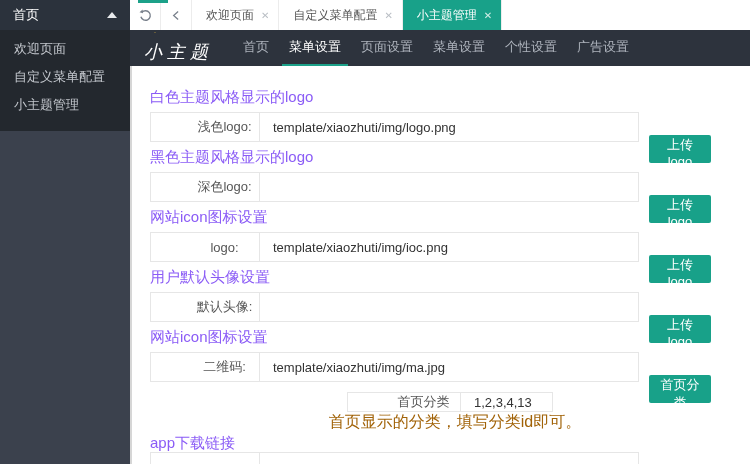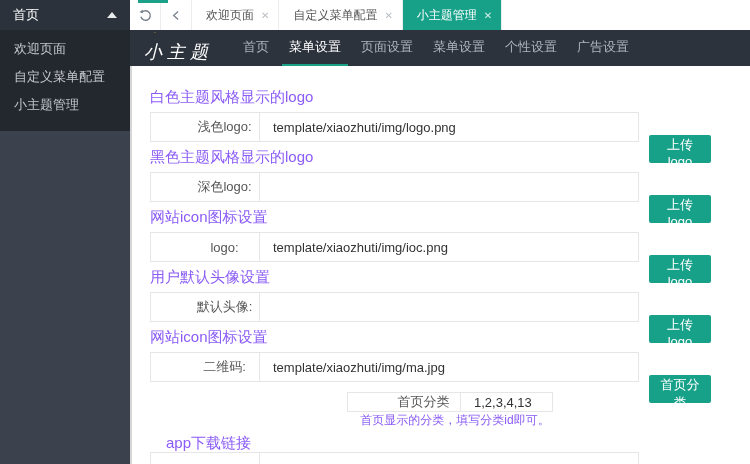--- a/index.html
+++ b/index.html
@@ -82,22 +82,22 @@
     font-size:13px; color:#333; font-family:inherit; background:transparent;
   }
   .upload-btn {
     margin-left:10px; width:62px; height:28px; flex-shrink:0;
     background:#18a189; color:#fff; border:none; border-radius:2px;
     font-size:13px; font-family:inherit; cursor:pointer;margin-top:43px;
   }
   .category-row { margin-top:10px;flex-direction:column; }
   .category-row .input-group { width:206px; }
   .category-row .ig-label { width:74px; }
-  .field-hint { margin-left:10px; color:#8b5cf6; font-size:12px; white-space:nowrap; }
-  .app-heading { margin:12px 16px 1px; }
+  .field-hint { margin-left:10px; color:#a16207; font-size:16px; white-space:nowrap; }
+  .app-heading { margin:12px 0 1px; }
 
   
   .icon-svg { display:block; }
   .smiley { width:22px; height:22px; display:block; }
 </style>
 </head>
 <body>
 
 <div class="app">
 

